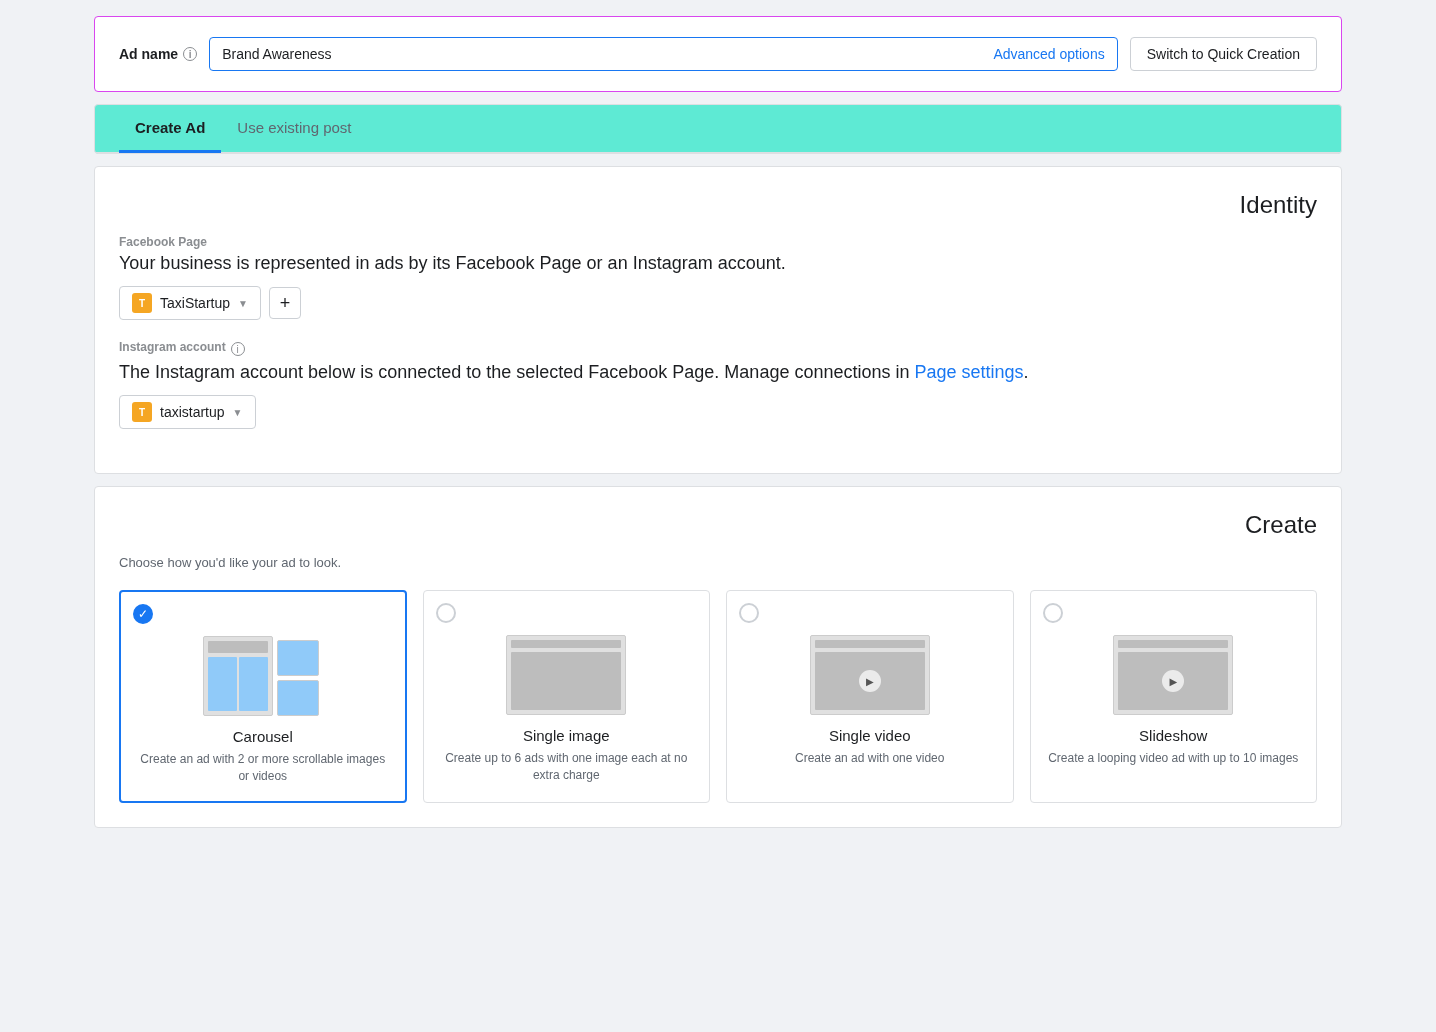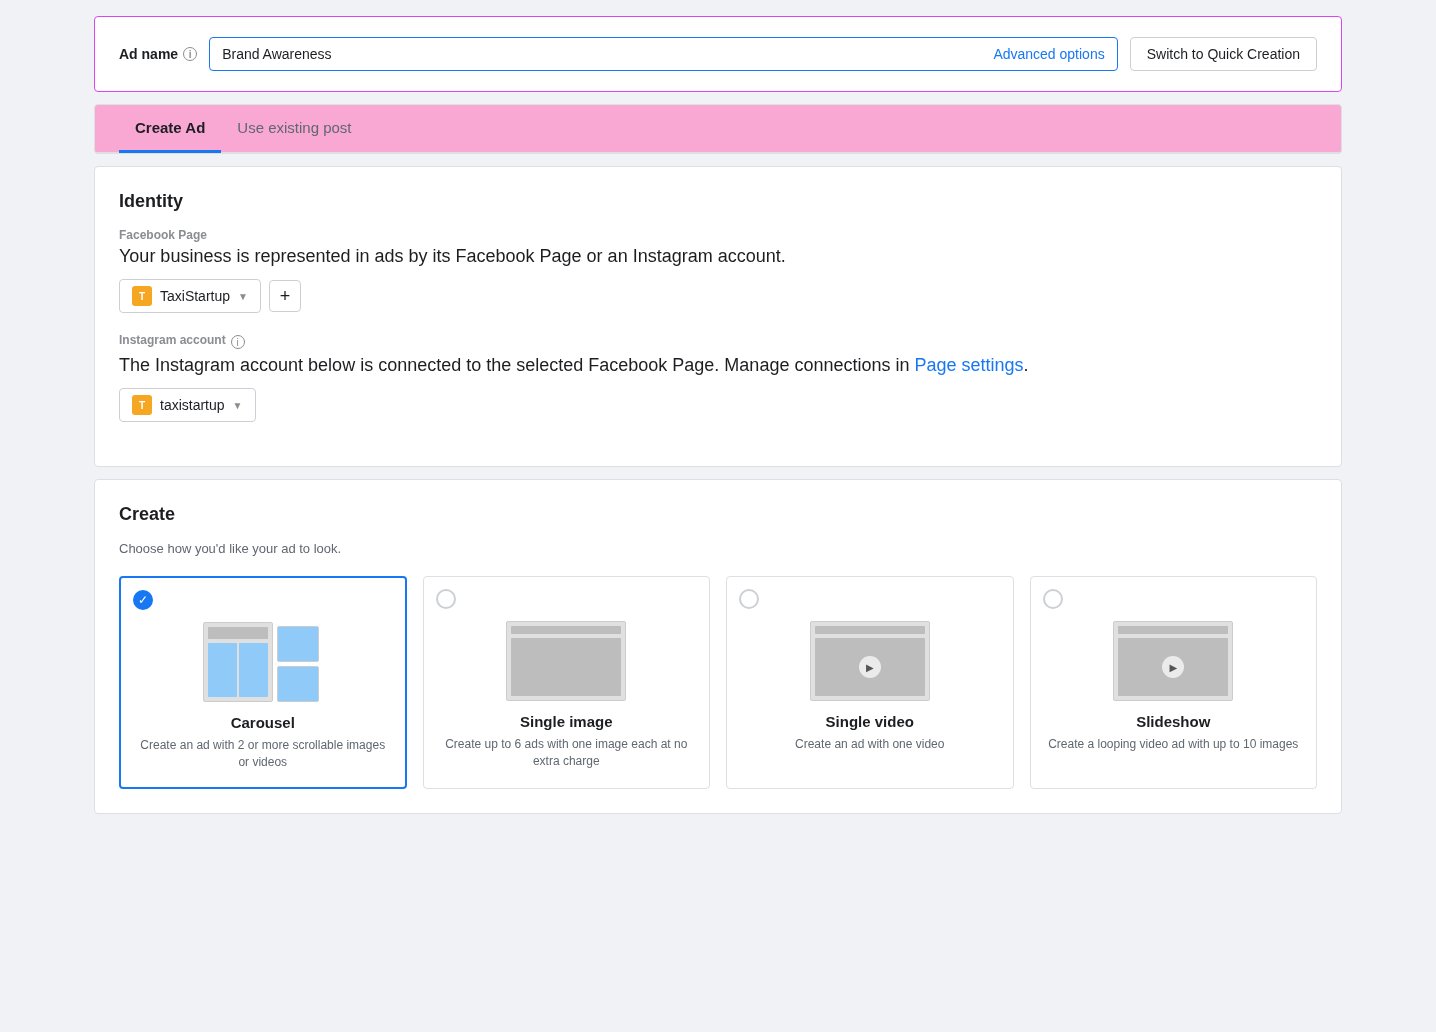--- a/index.html
+++ b/index.html
@@ -85,21 +85,21 @@
       background: #fff;
       color: #1c1e21;
       font-size: 14px;
       font-weight: 500;
       cursor: pointer;
       white-space: nowrap;
     }
 
     
     .tabs-section {
-      background: #f9a8d4;
+      background: #5eead4;
       border: 1px solid #dddfe2;
       border-radius: 4px;
     }
 
     .tabs-nav {
       display: flex;
       border-bottom: 1px solid #dddfe2;
       padding: 0 24px;
     }
 
@@ -121,23 +121,24 @@
 
     
     .identity-section {
       background: #fff;
       border: 1px solid #dddfe2;
       border-radius: 4px;
       padding: 24px;
     }
 
     .section-title {
-      font-size: 18px;
-      font-weight: 700;
+      font-size: 24px;
+      font-weight: 400;
       margin-bottom: 16px;
+      text-align: right;
     }
 
     .sub-label {
       font-size: 12px;
       color: #8a8d91;
       font-weight: 600;
       margin-bottom: 4px;
     }
 
     .sub-desc {
@@ -371,21 +372,21 @@
       background: rgba(255,255,255,0.7);
       display: flex;
       align-items: center;
       justify-content: center;
       font-size: 10px;
       color: #555;
     }
 
     .format-name {
       font-size: 15px;
-      font-weight: 700;
+      font-weight: 400;
       margin-bottom: 6px;
     }
 
     .format-card-desc {
       font-size: 12px;
       color: #606770;
       line-height: 1.4;
     }
   </style>
 </head>

